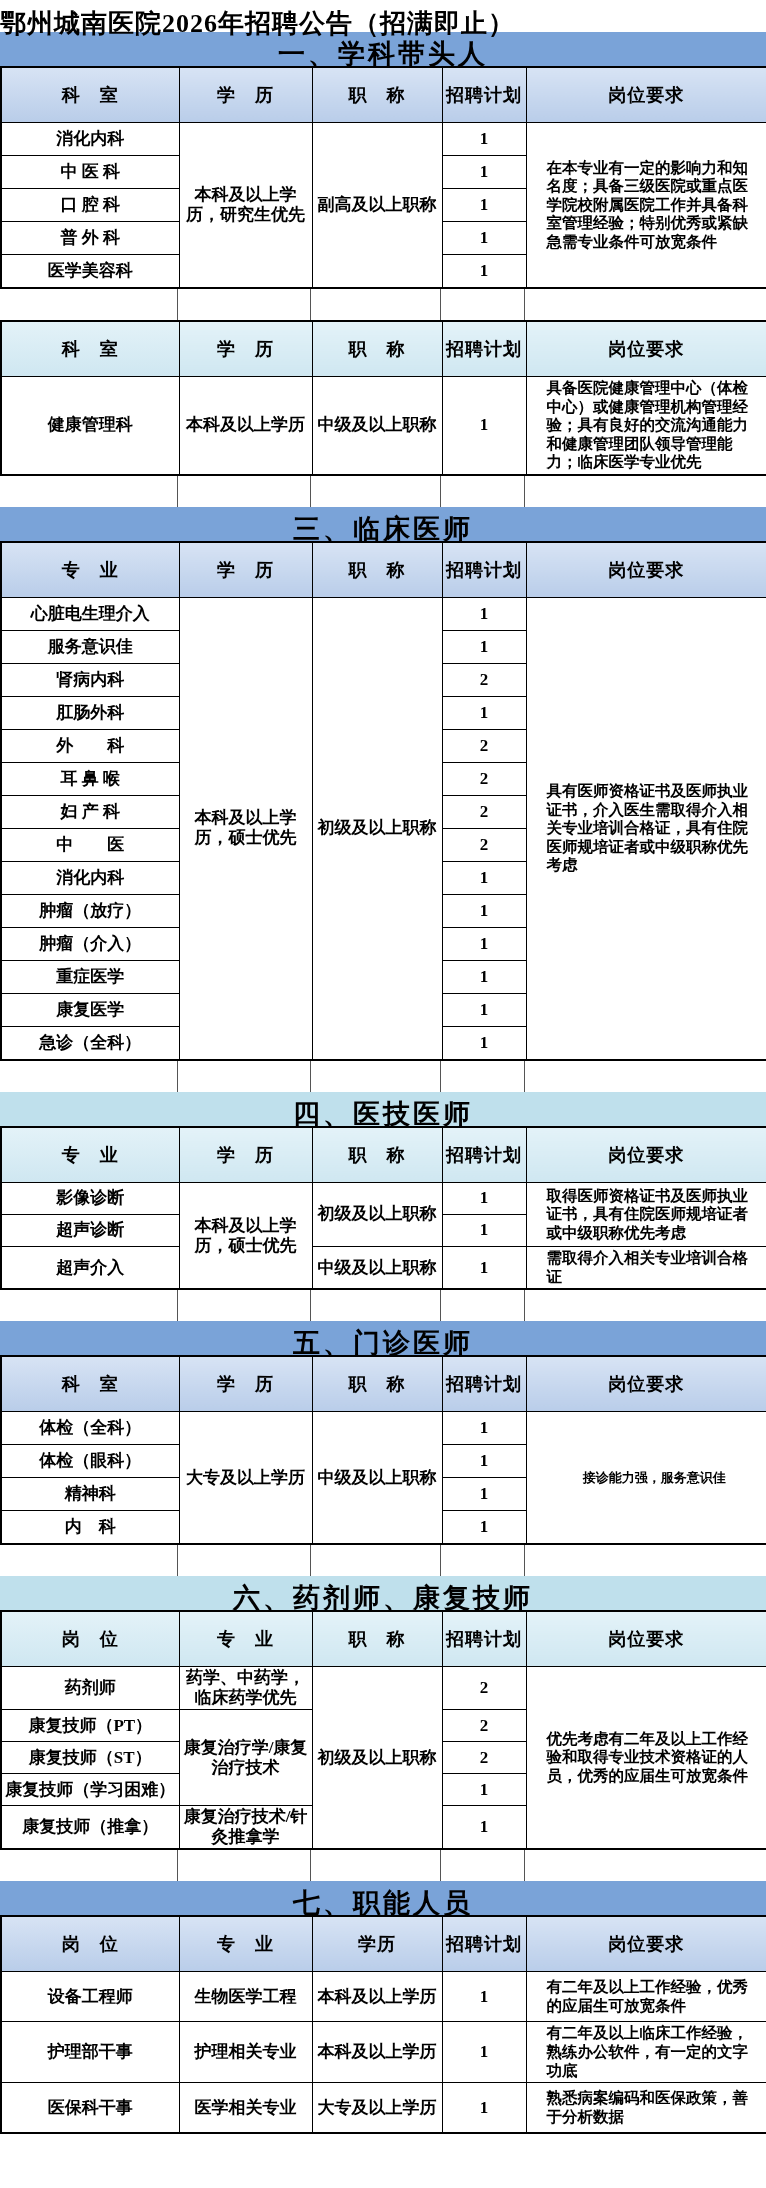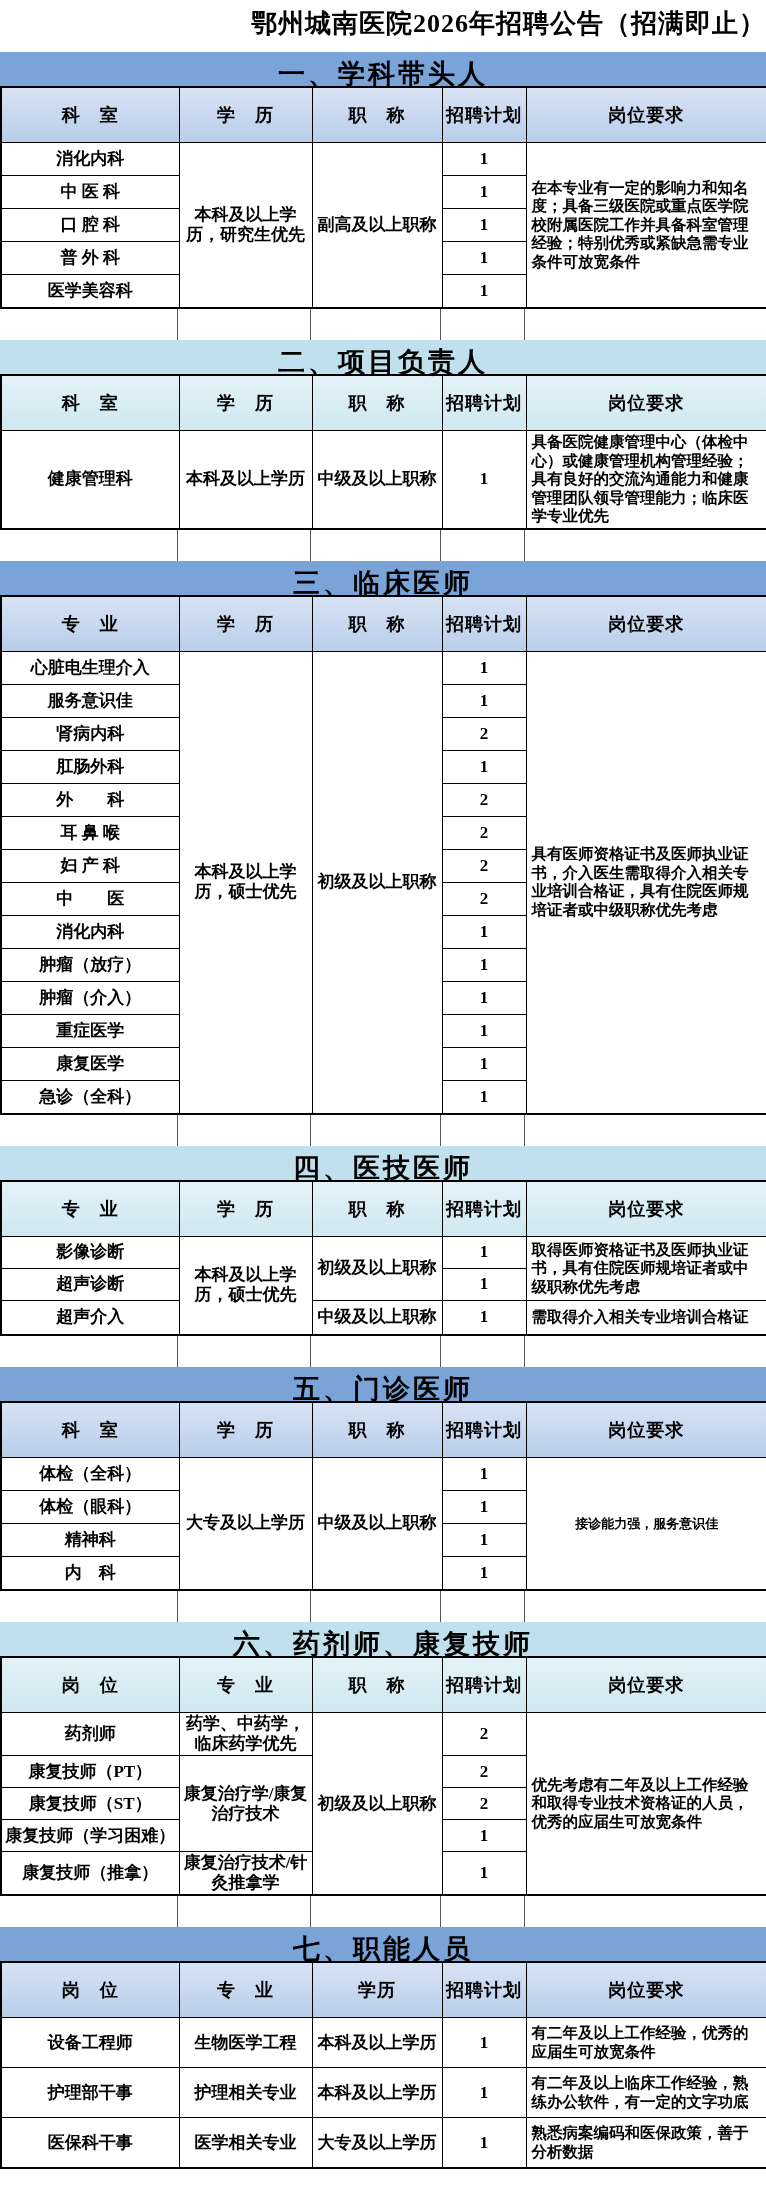--- a/index.html
+++ b/index.html
@@ -1,29 +1,29 @@
 <!DOCTYPE html>
 <html style="--banner-blue: #7AA3D8; --banner-cyan: #BFE0EC; --header-blue: #B9CDE9; --header-blue-light: #D7E3F4; --header-cyan: #CFE7F1; --header-cyan-light: #E3F2F8; --border: #000000;"><head>
 <meta charset="utf-8">
 <style>
   html,body{margin:0;padding:0;background:#ffffff;}
   body{font-family:"Liberation Serif","DejaVu Serif",serif;color:#000;}
   .page{width:766px;margin:0;background:#fff;}
-  .title{height:52px;line-height:48px;text-align:right;font-size:26px;font-weight:bold;letter-spacing:1px;white-space:nowrap;}
+  .title{height:32px;line-height:48px;text-align:left;font-size:26px;font-weight:bold;letter-spacing:1px;white-space:nowrap;}
   .banner{height:34px;line-height:44px;text-align:center;font-size:27px;font-weight:bold;letter-spacing:3px;}
   .theme-blue .banner{background:var(--banner-blue);}
   .theme-cyan .banner{background:var(--banner-cyan);}
   table{border-collapse:collapse;table-layout:fixed;width:766px;border:2px solid #000;}
   th,td{border:1px solid #000;font-weight:bold;text-align:center;vertical-align:middle;padding:1px 2px;overflow:hidden;}
   th{height:52px;font-size:18px;letter-spacing:1px;}
   .theme-blue th{background:linear-gradient(180deg,var(--header-blue-light) 0%,var(--header-blue) 100%);}
   .theme-cyan th{background:linear-gradient(180deg,var(--header-cyan-light) 0%,var(--header-cyan) 100%);}
   td{font-size:17px;line-height:1.18;}
   .c0{width:178px;}.c1{width:133px;}.c2{width:130px;}.c3{width:84px;}.c4{width:241px;}
-  td.col4{text-align:left;font-size:15.5px;padding:2px 4px 2px 5px;line-height:1.2;}
+  td.col4{text-align:left;font-size:15.5px;padding:2px 4px 2px 20px;line-height:1.2;}
   #sec-5 td.col4{text-align:center;font-size:13px;}
   td.col3{font-size:17px;}
   #sec-1 tbody td{height:30px;}
   #sec-2 tbody td{height:84px;}
   #sec-3 tbody td{height:30px;margin-top:36px;}
   #sec-4 tbody td{height:29px;}
   #sec-5 tbody td{height:30px;}
   #sec-6 tbody td{height:29px;}
   #sec-7 tbody td{height:45px;}
   .spacer{position:relative;height:31px;background:#fff;}
@@ -82,21 +82,20 @@
           </tbody>
         </table>
         <div class="spacer">
           <i class="b1"></i>
           <i class="b2"></i>
           <i class="b3"></i>
           <i class="b4"></i>
         </div>
       </section>
       <section id="sec-2" class="sec theme-cyan">
-        <div class="banner">二、项目负责人</div>
         <table>
           <colgroup>
             <col class="c0">
             <col class="c1">
             <col class="c2">
             <col class="c3">
             <col class="c4">
           </colgroup>
           <thead>
             <tr>

